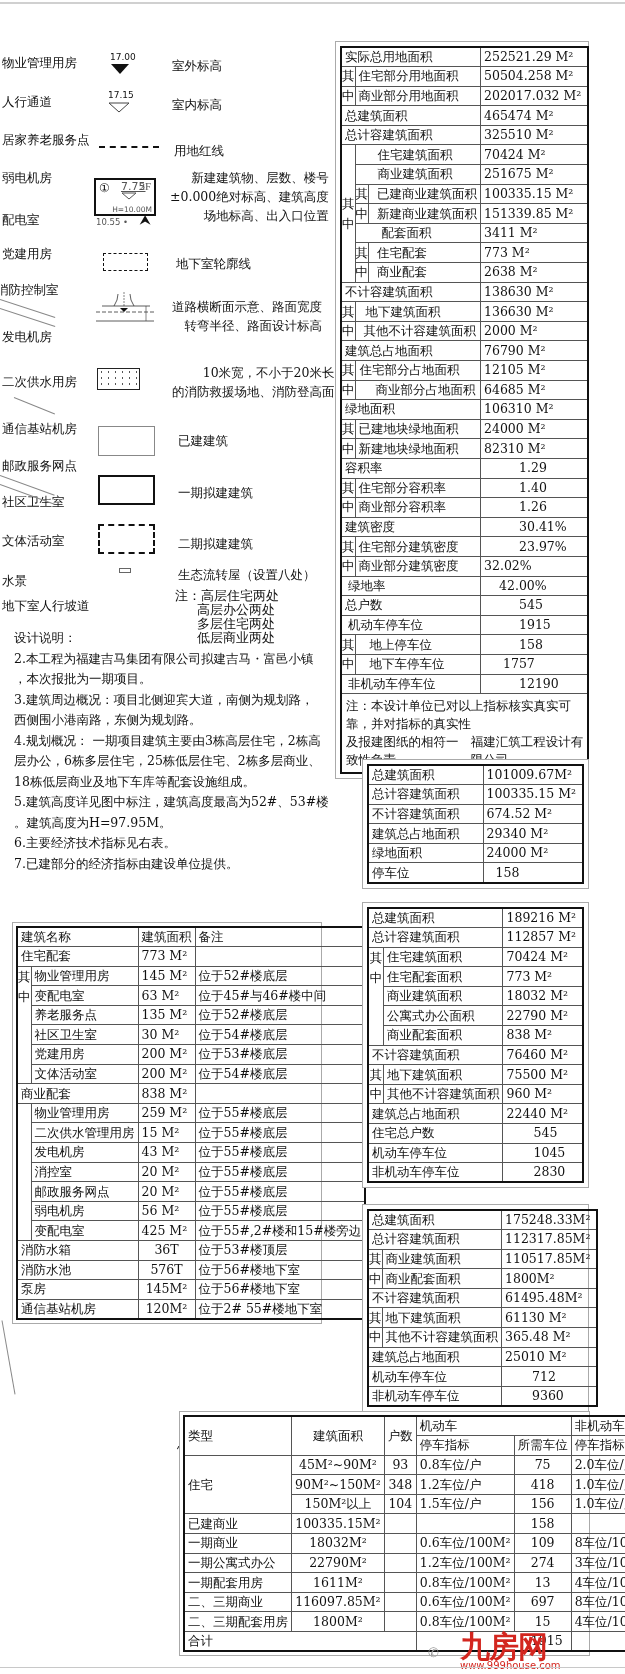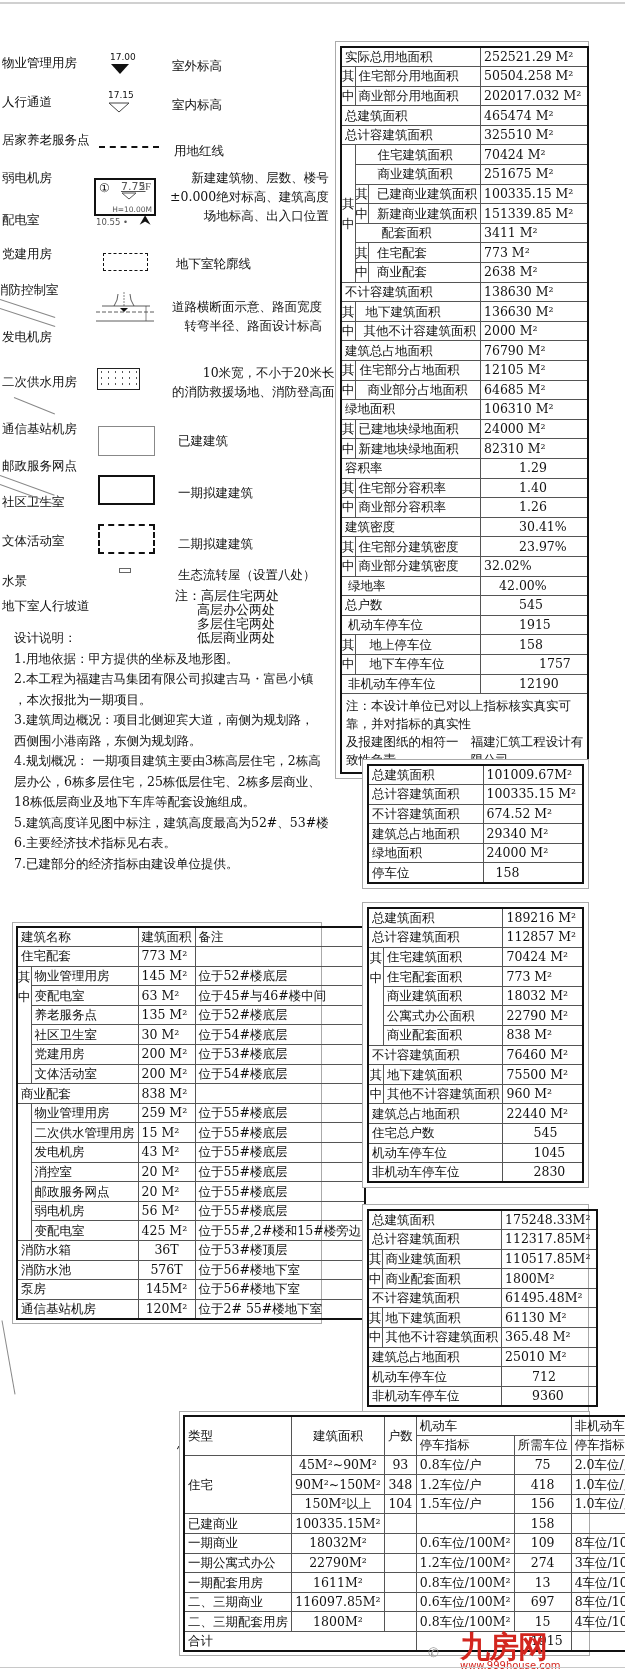--- a/index.html
+++ b/index.html
@@ -135,29 +135,29 @@
 <div class="legend-desc" style="left:178px;top:565px">生态流转屋（设置八处）</div>
 <div class="eco-note">
   <div>注：高层住宅两处</div>
   <div style="padding-left:22px">高层办公两处</div>
   <div style="padding-left:22px">多层住宅两处</div>
   <div style="padding-left:22px">低层商业两处</div>
 </div>
 
 <div class="notes">
   <div>设计说明：</div>
-  <div>1.用地依据：甲方提供的坐标及地形图。</div>
   <div>2.本工程为福建吉马集团有限公司拟建吉马・富邑小镇</div>
   <div>，本次报批为一期项目。</div>
   <div>3.建筑周边概况：项目北侧迎宾大道，南侧为规划路，</div>
   <div>西侧围小港南路，东侧为规划路。</div>
   <div>4.规划概况：  一期项目建筑主要由3栋高层住宅，2栋高</div>
   <div>层办公，6栋多层住宅，25栋低层住宅、2栋多层商业、</div>
   <div>18栋低层商业及地下车库等配套设施组成。</div>
   <div>5.建筑高度详见图中标注，建筑高度最高为52#、53#楼</div>
+  <div>。建筑高度为H=97.95M。</div>
   <div>6.主要经济技术指标见右表。</div>
   <div>7.已建部分的经济指标由建设单位提供。</div>
 </div>
 
 <div class="tbl-title" style="left:34px;top:908px">（一期）公共配套设施一览表</div>
 <div class="frame" style="left:12px;top:922px;width:310px;padding:3px">
 <table class="t">
   <colgroup>
         <col style="width:19px">
         <col style="width:93px">
@@ -354,21 +354,21 @@
           <td colspan="3">建筑总占地面积</td>
           <td class="num">76790  M²</td>
         </tr>
   <tr>
           <td class="qz">其</td>
           <td colspan="2" style="padding-left:4px">住宅部分占地面积</td>
           <td class="num">12105  M²</td>
         </tr>
   <tr>
           <td class="qz">中</td>
-          <td colspan="2" style="padding-left:12px">商业部分占地面积</td>
+          <td colspan="2" style="padding-left:20px">商业部分占地面积</td>
           <td class="num">64685  M²</td>
         </tr>
   <tr>
           <td colspan="3">绿地面积</td>
           <td class="num">106310 M²</td>
         </tr>
   <tr>
           <td class="qz">其</td>
           <td colspan="2">已建地块绿地面积</td>
           <td class="num">24000  M²</td>
@@ -419,21 +419,21 @@
           <td style="padding-left:38px">1915</td>
         </tr>
   <tr>
           <td class="qz">其</td>
           <td colspan="2" style="padding-left:14px">地上停车位</td>
           <td style="padding-left:38px">158</td>
         </tr>
   <tr>
           <td class="qz">中</td>
           <td colspan="2" style="padding-left:14px">地下车停车位</td>
-          <td style="padding-left:58px">1757</td>
+          <td style="padding-left:22px">1757</td>
         </tr>
   <tr>
           <td colspan="3" style="padding-left:6px">非机动车停车位</td>
           <td style="padding-left:38px">12190</td>
         </tr>
   <tr>
           <td colspan="4" class="credit" style="height:40px;padding:3px 4px;white-space:normal">
     <div>注：本设计单位已对以上指标核实真实可靠，并对指标的真实性</div>
     <div style="display:flex;justify-content:space-between">
               <span>及报建图纸的相符一致性负责.</span>

